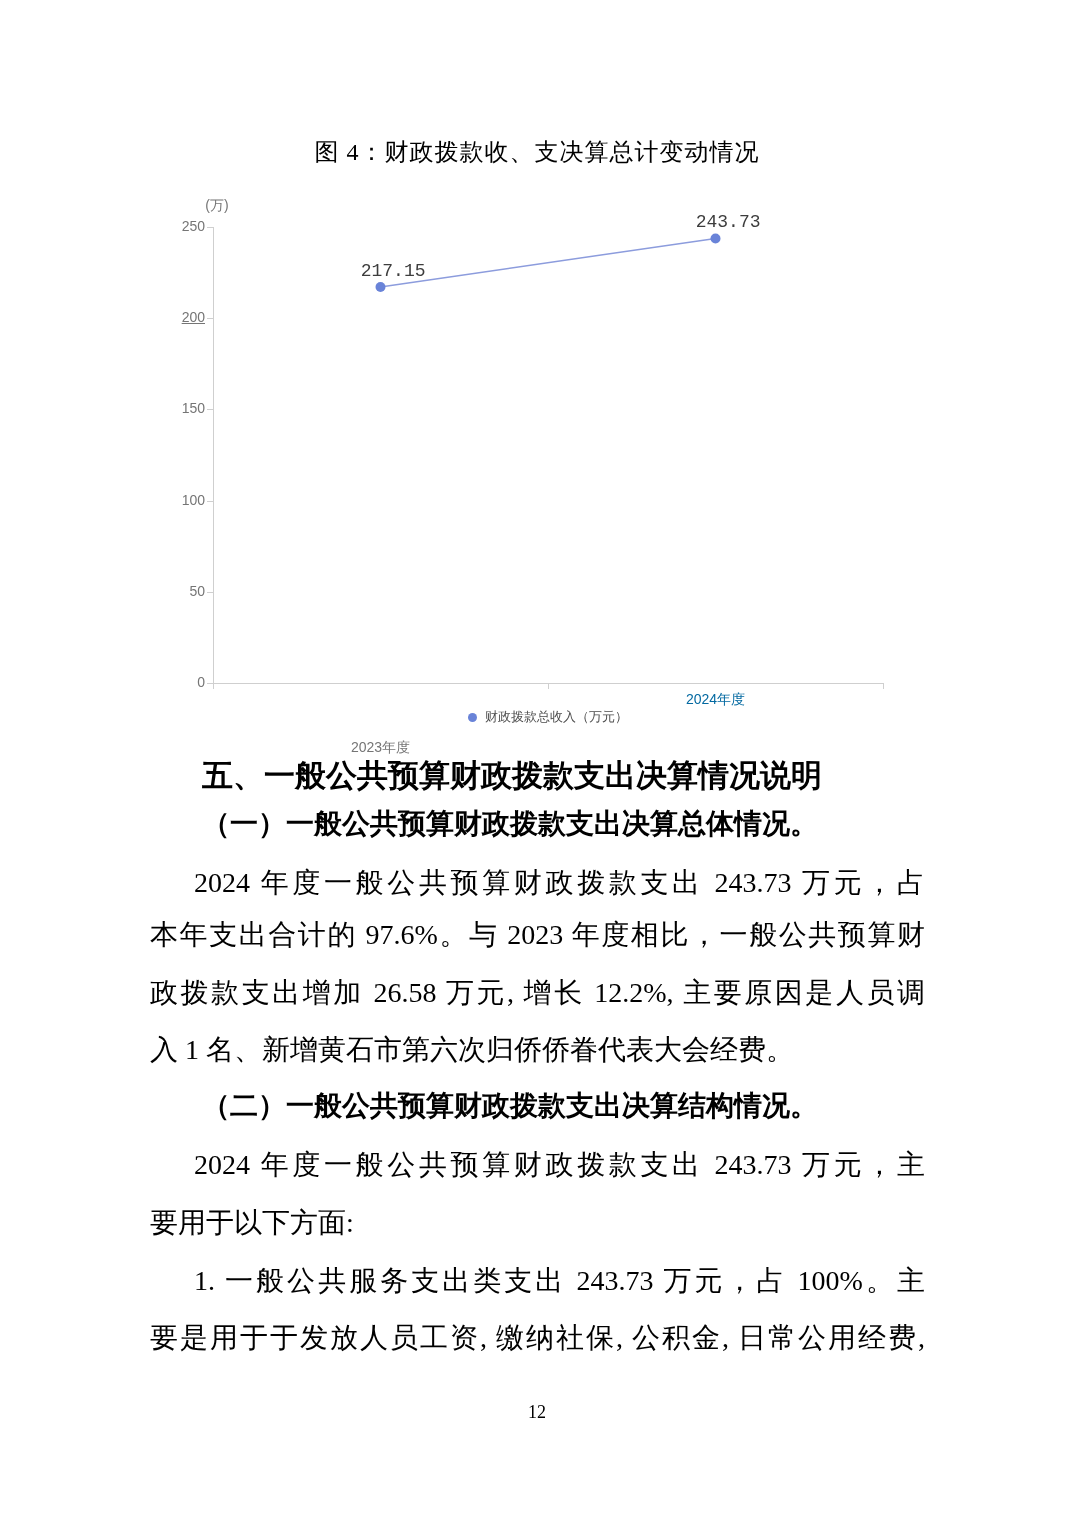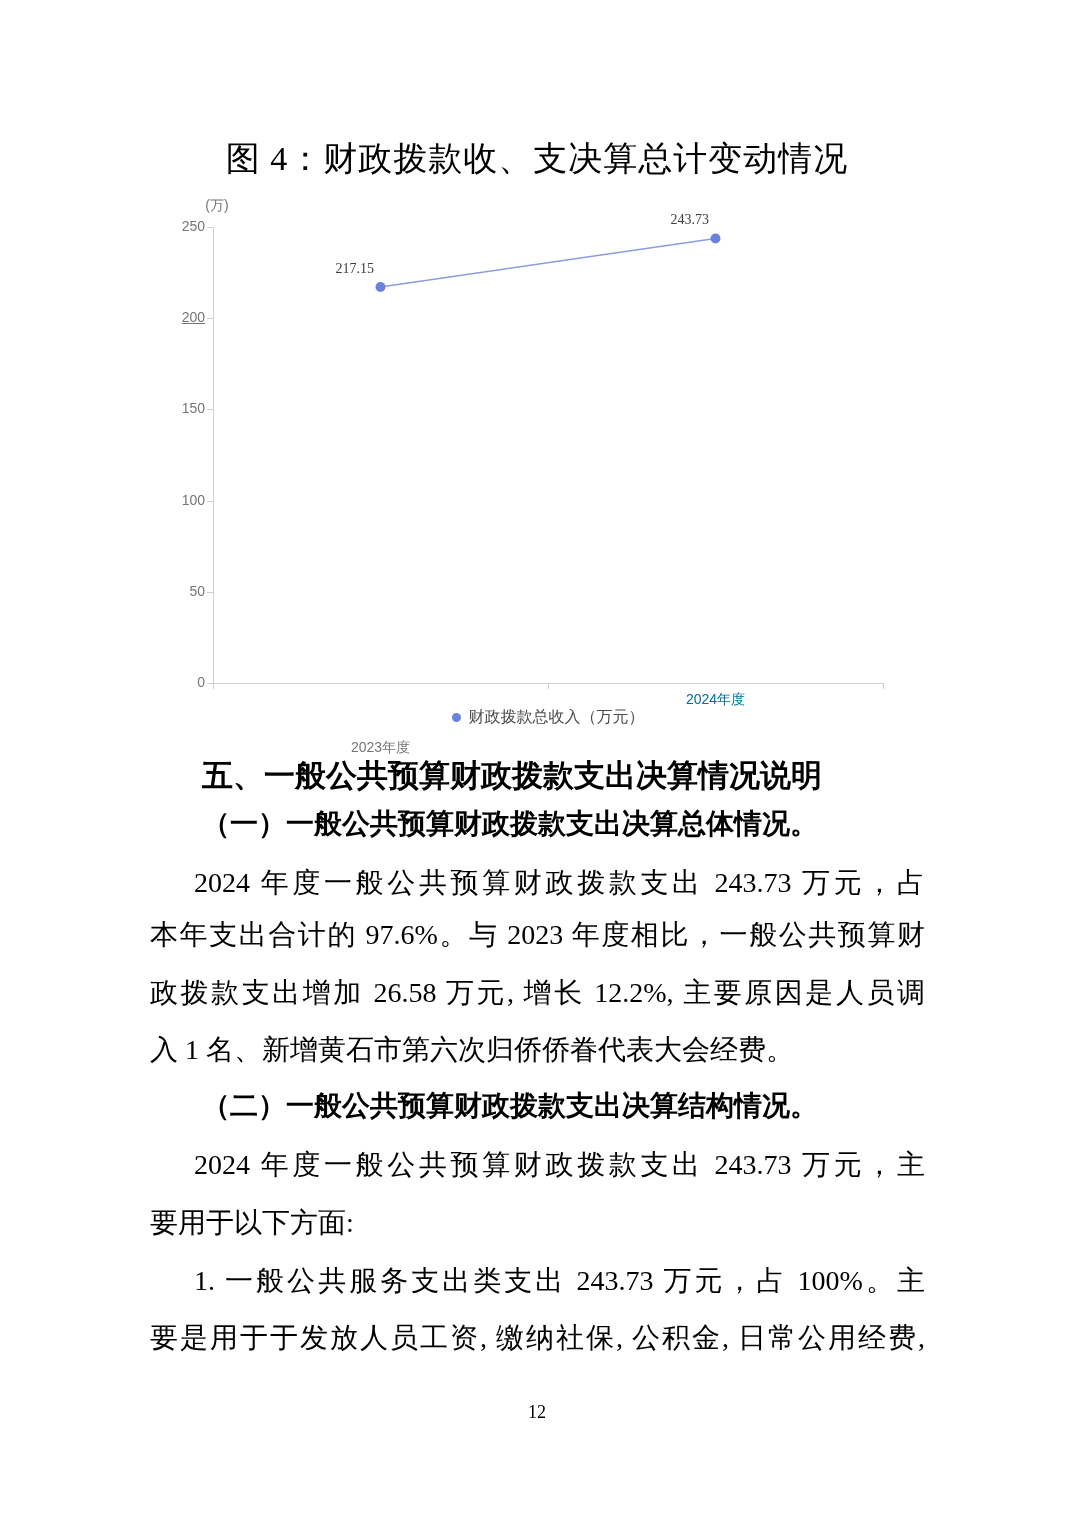--- a/index.html
+++ b/index.html
@@ -3,43 +3,43 @@
 <meta charset="utf-8">
 <style>
   html,body { margin:0; padding:0; background:#ffffff; }
   .page {
     position:relative; width:1074px; height:1520px; background:#ffffff;
     font-family:"Liberation Serif", serif; overflow:hidden;
   }
   
   .fig-title {
     position:absolute; left:0; right:0; top:136px; text-align:center;
-    font-size:34px; color:#000; letter-spacing:1px;
+    font-size:24px; color:#000; letter-spacing:1px;
   }
   
   .chart { position:absolute; left:0; top:0; width:1074px; height:740px; }
   .chart-small { font-family:"Liberation Sans", sans-serif; font-size:14px; color:#757575; }
   .y-unit { position:absolute; left:177px; top:197px; width:80px; text-align:center; }
   .axis-v { position:absolute; left:213px; top:227px; width:1px; height:456px; background:#cfcfcf; }
   .axis-h { position:absolute; left:213px; top:683px; width:670px; height:1px; background:#cfcfcf; }
   .ytick-label { position:absolute; width:48px; text-align:right; }
   .ytick-mark { position:absolute; width:6px; height:1px; background:#cfcfcf; }
   .xtick-mark { position:absolute; width:1px; height:6px; background:#cfcfcf; }
   .xcat-label { position:absolute; width:120px; text-align:center; }
   .pt-label {
-    position:absolute; width:90px; text-align:left;
-    font-family:Liberation Serif, serif; font-size:14px; color:#3d3d3d;
+    position:absolute; width:90px; text-align:right;
+    font-family:Liberation Mono, monospace; font-size:18px; color:#3d3d3d;
   }
   .plot-svg { position:absolute; left:0; top:0; pointer-events:none; }
   .legend {
     position:absolute; left:213px; top:706px; width:670px; height:22px;
     display:flex; align-items:center; justify-content:center; gap:8px;
   }
   .legend-dot { width:9px; height:9px; border-radius:50%; display:inline-block; }
-  .legend-text { font-family:"Liberation Sans", sans-serif; font-size:16px; color:#4c4c4c; }
+  .legend-text { font-family:"Liberation Sans", sans-serif; font-size:13px; color:#4c4c4c; }
   
   .line {
     position:absolute; left:150px; width:775px; font-size:28px; line-height:40px;
     color:#000; white-space:nowrap; box-sizing:border-box;
   }
   .just { white-space:normal; text-align:justify; text-align-last:justify; }
   .h1 { font-family:"Liberation Sans", sans-serif; font-weight:bold; font-size:31px; }
   .subh { font-weight:bold; }
   .ind  { padding-left:44px; }
   .ind-h{ padding-left:52px; }

